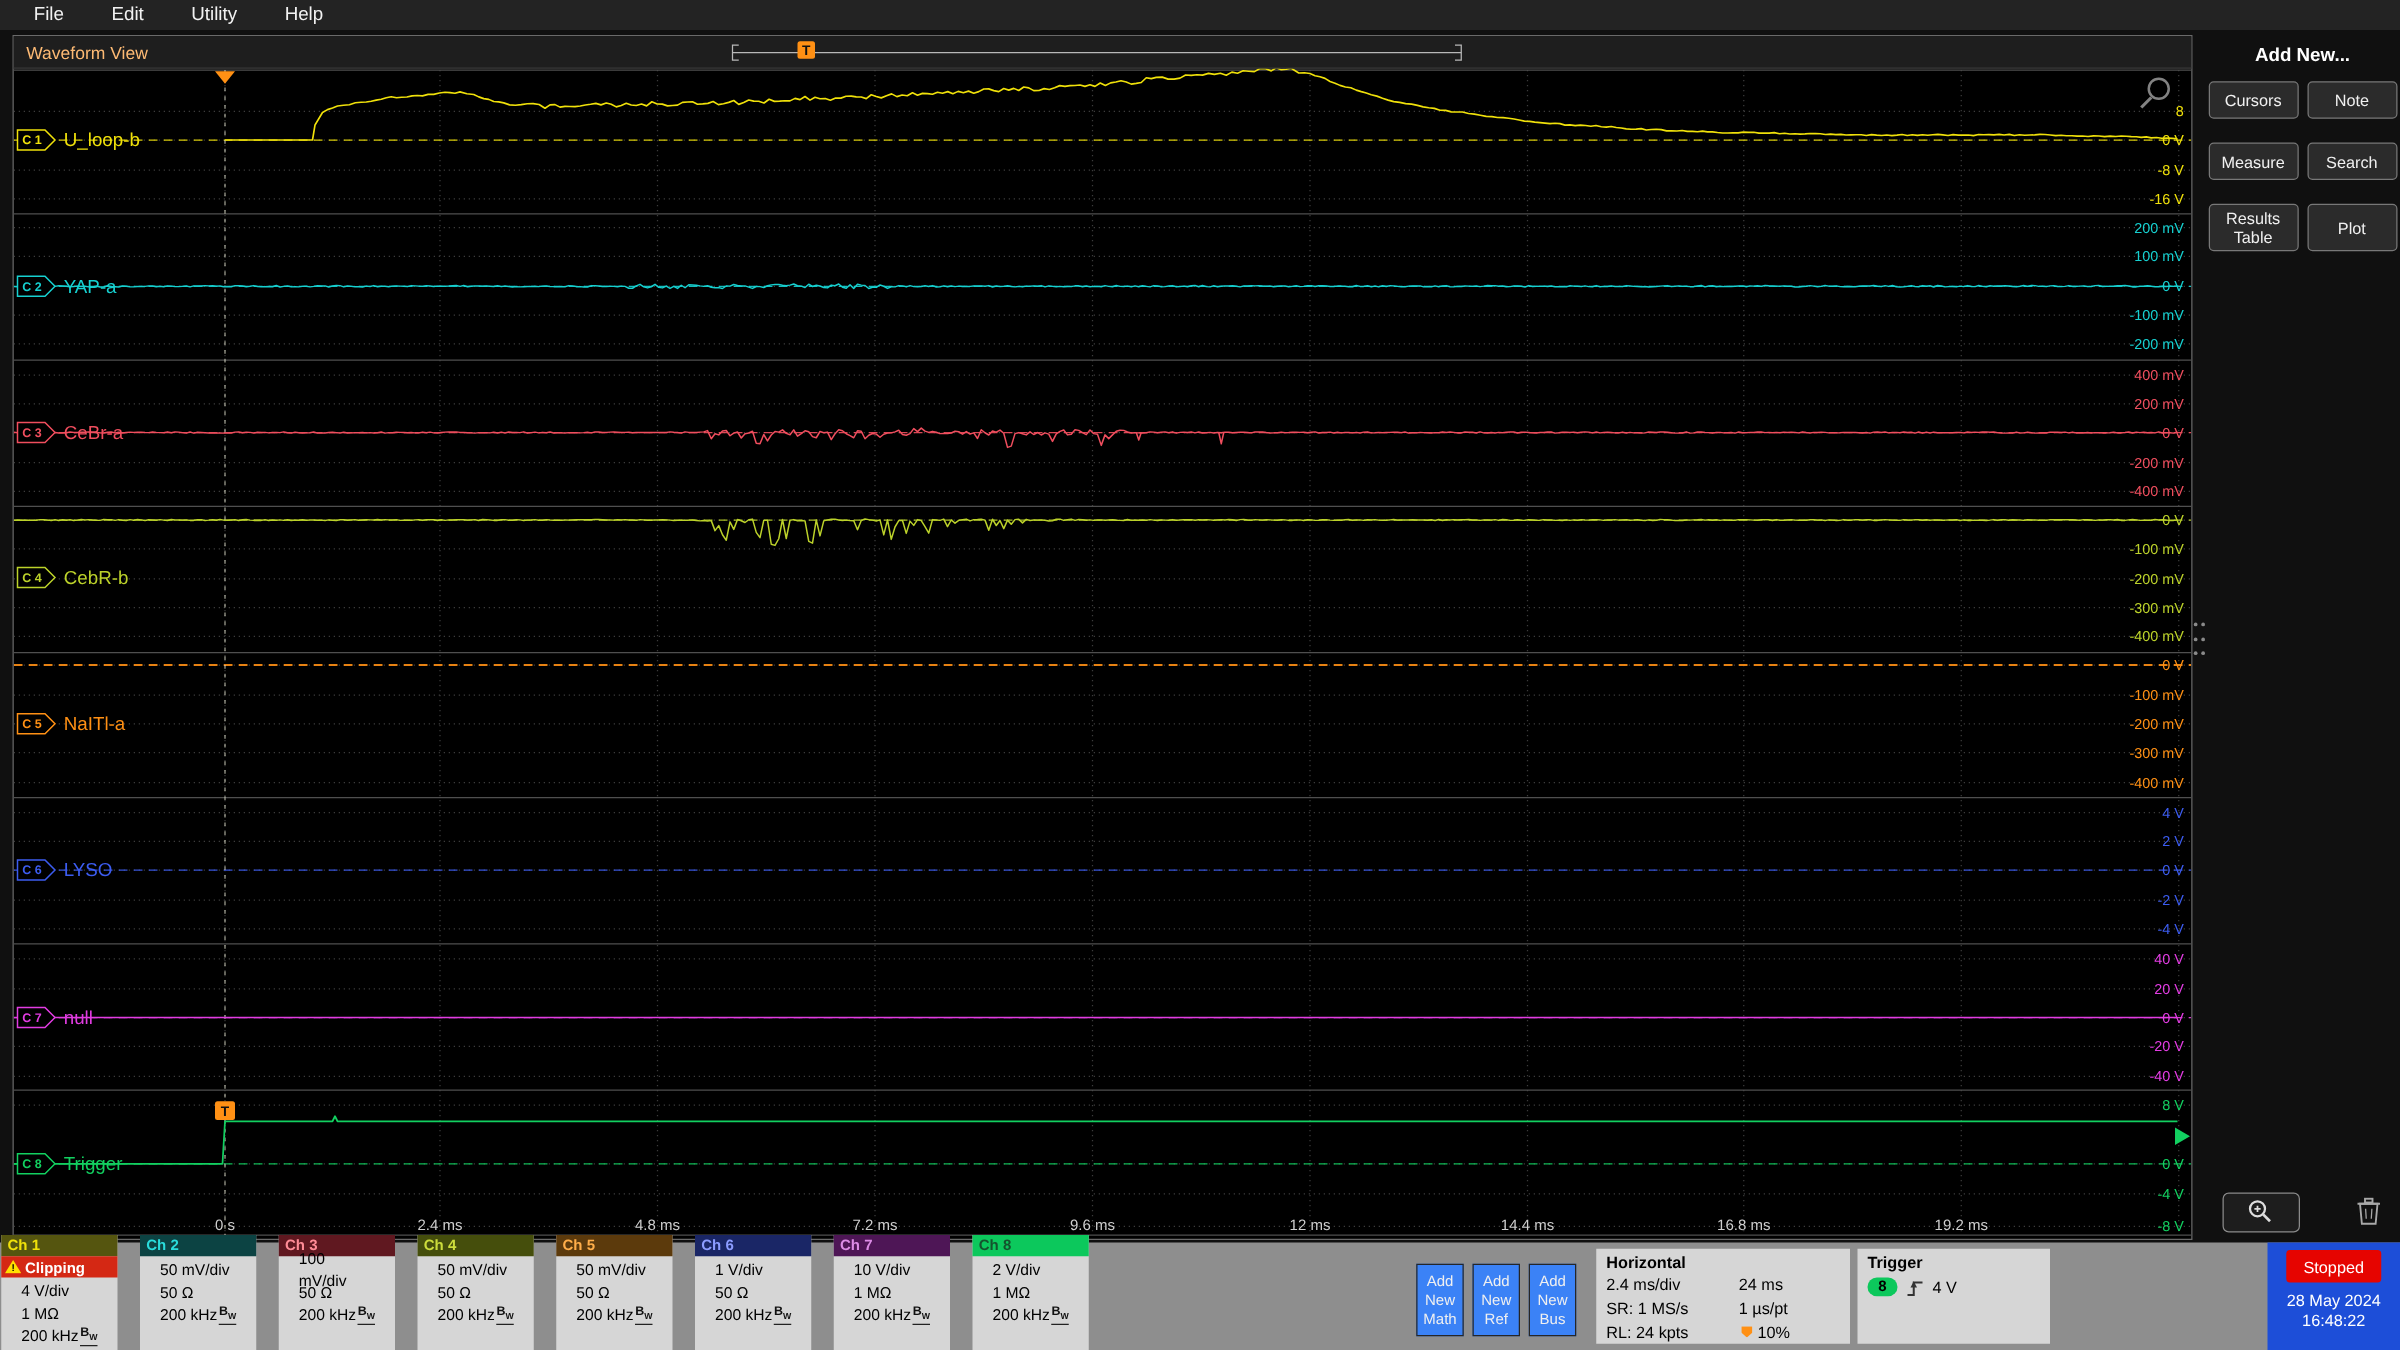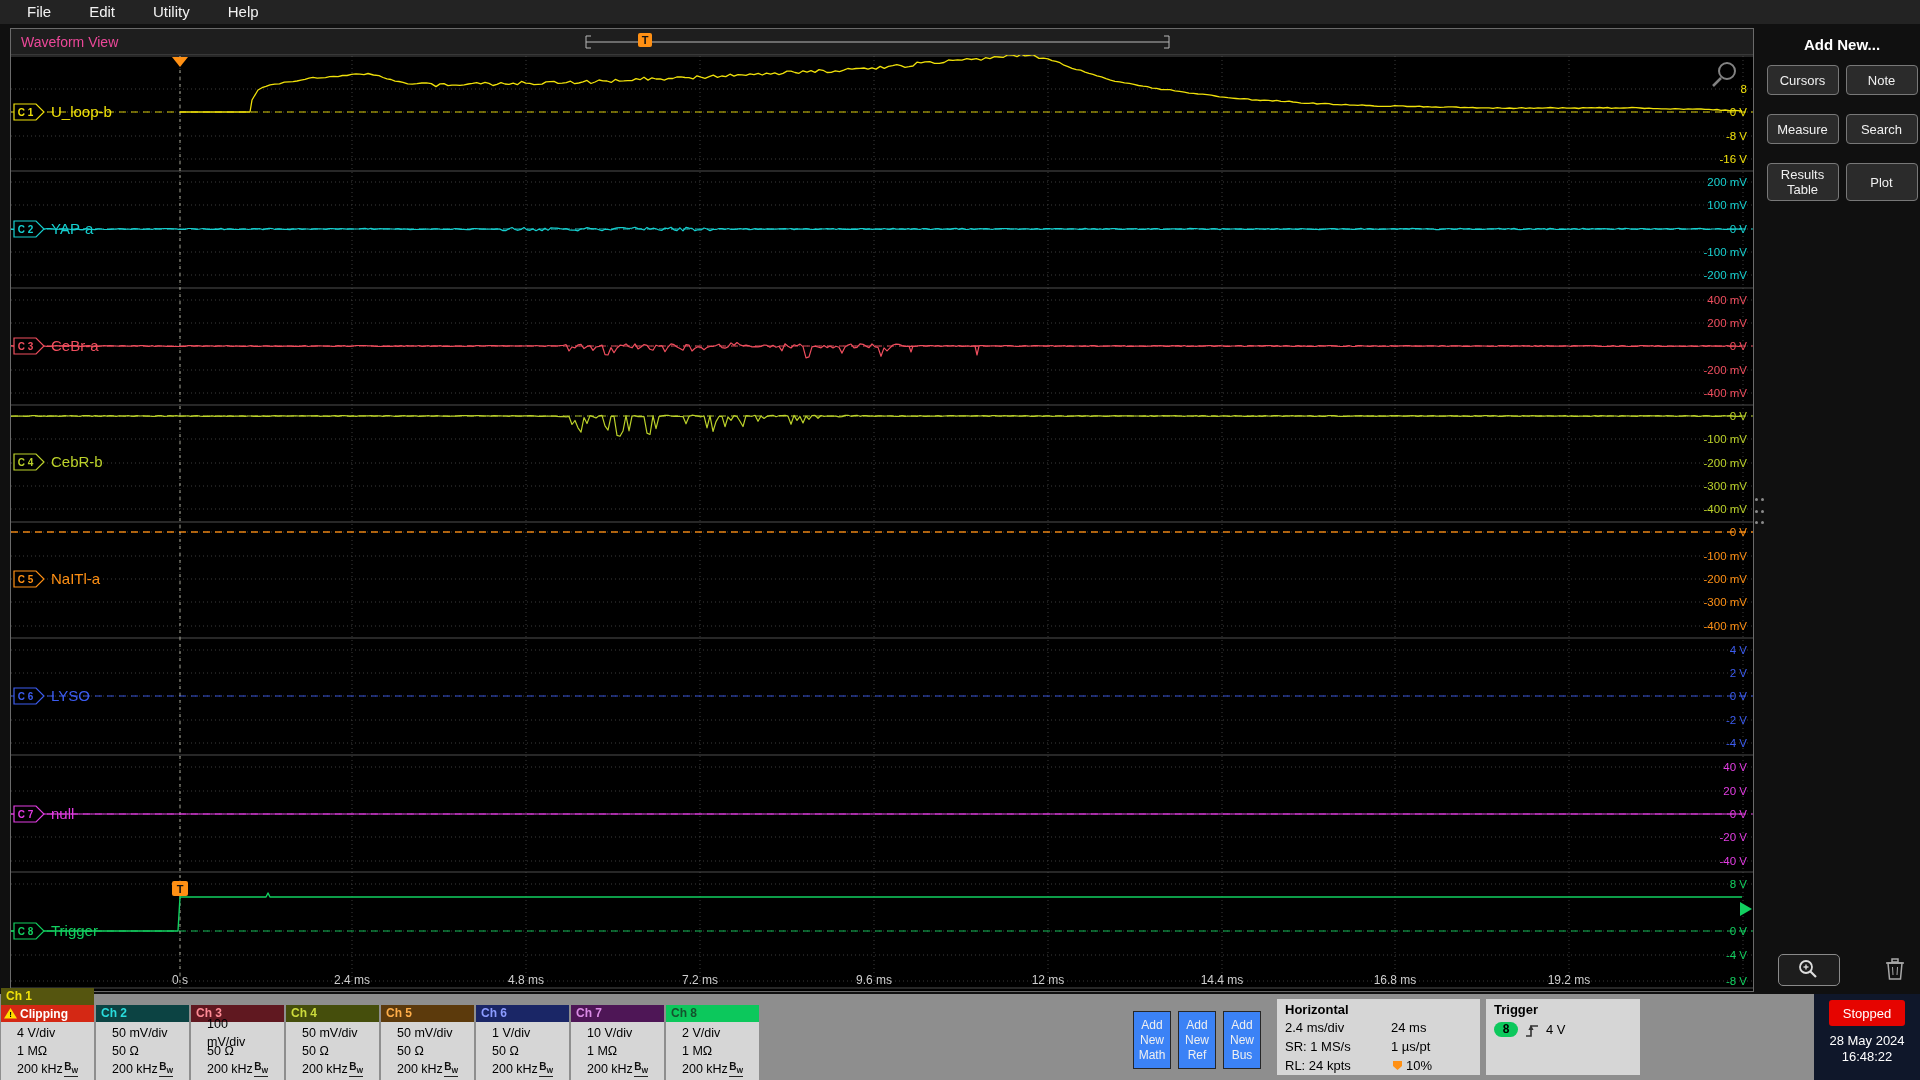--- a/index.html
+++ b/index.html
@@ -7,55 +7,55 @@
   svg{font-family:"Liberation Sans",sans-serif}
 
   
   .menubar{position:absolute;left:0;top:0;width:1920px;height:24px;background:#232323;display:flex;align-items:center;z-index:6}
   .menu-item{padding:0 19px;font-size:15px;color:#f2f2f2;line-height:24px;cursor:default}
   .menu-item:first-child{margin-left:8px}
 
   
   .wave{position:absolute;left:10px;top:28px;width:1744px;height:964px;background:#000;border:1px solid #6a6a6a}
   .wave-title{position:relative;height:26px;background:#1e1e1e;border-bottom:1px solid #383838}
-  .wave-title .label{position:absolute;left:10px;top:0;line-height:26px;font-size:14px;color:#ec4899}
+  .wave-title .label{position:absolute;left:10px;top:0;line-height:26px;font-size:14px;color:#fdba74}
   #ruler-svg{position:absolute;left:0;top:0;width:1742px;height:26px}
   #plot-svg{position:absolute;left:0;top:26px;width:1742px;height:936px;display:block}
 
   
   .right-panel{position:absolute;left:1764px;top:28px;width:156px;height:964px}
   .rp-title{text-align:center;font-size:15px;font-weight:bold;color:#fff;margin:8px 0 12px}
   .rp-grid{display:grid;grid-template-columns:72px 72px;gap:19px 7px;justify-content:center}
   .rp-btn{background:#2b2b2b;border:1px solid #787878;border-radius:4px;color:#f0f0f0;font-size:13px;min-height:30px;padding:3px 2px;text-align:center;display:flex;align-items:center;justify-content:center;font-family:inherit;cursor:pointer}
   .rp-bottom{position:absolute;bottom:6px;left:0;width:100%;display:flex;justify-content:space-between;align-items:center;padding:0 14px}
   .zoom-btn{width:62px;height:32px;background:#1d1d1d;border:1px solid #8a8a8a;border-radius:5px;display:flex;align-items:center;justify-content:center;cursor:pointer}
   .trash-btn{background:none;border:none;cursor:pointer}
   .splitter{position:absolute;left:1754px;top:498px;width:10px;height:26px;display:grid;grid-template-columns:3px 3px;gap:3px;align-content:space-between;justify-content:center}
   .splitter i{width:3px;height:3px;border-radius:50%;background:#8a8a8a}
 
   
   .bottombar{position:absolute;left:0;top:994px;width:1920px;height:86px;background:#8e8e8e}
-  #ch-tiles{position:absolute;left:1px;bottom:0;display:flex;gap:2px;align-items:flex-end}
+  #ch-tiles{position:absolute;left:1px;bottom:0;display:flex;gap:18px;}
   .chtile{width:93px;background:#d6d6d6;cursor:pointer}
   .chhead{height:17px;font-size:12px;font-weight:bold;padding-left:5px;line-height:17px}
   .clip-row{height:17px;background:#d42814;color:#fff;font-size:12px;font-weight:bold;display:flex;align-items:center;gap:3px;padding-left:3px}
   .chbody{padding:2px 0}
   .chrow{height:18px;line-height:18px;font-size:12.5px;color:#000;padding:0 16px;display:flex;align-items:center}
   .bw{margin-left:auto;font-size:10px;font-weight:bold;color:#111;border-bottom:1px solid #222;line-height:10px}
   .bw sub{font-size:7px}
   .add-btn{position:absolute;top:17px;width:38px;height:58px;background:#3b82f6;color:#f0f0f0;font-size:12px;line-height:15px;text-align:center;border:1px solid #262626;display:flex;flex-direction:column;justify-content:center;font-family:inherit;cursor:pointer}
   .panel-tile{position:absolute;top:5px;height:76px;background:#d6d6d6;color:#000;padding:3px 8px;font-size:13px}
   .panel-title{font-weight:bold;font-size:13px;height:16px;line-height:16px}
   .prow{display:flex;height:19px;align-items:center}
   .prow .l{width:106px}
   .trigger-tile .prow{gap:7px;margin-top:2px}
   .trig-badge{display:inline-block;min-width:24px;height:15px;line-height:15px;background:#0cc85c;color:#000;font-size:12px;font-weight:bold;text-align:center;border-radius:8px}
   .acq .l{width:80px}
   .posicon{width:9px;height:9px;background:#ff9014;display:inline-block;margin:0 4px 0 2px;clip-path:polygon(0 0,100% 0,100% 55%,50% 100%,0 55%)}
-  .right-dark{position:absolute;left:1814px;top:0;width:106px;height:86px;background:#0f172a;display:flex;flex-direction:column;align-items:center}
+  .right-dark{position:absolute;left:1814px;top:0;width:106px;height:86px;background:#1d4ed8;display:flex;flex-direction:column;align-items:center}
   .stopped{margin-top:6px;width:76px;height:26px;background:#e60400;color:#fff;font-size:13px;border:none;border-radius:3px;font-family:inherit;cursor:pointer}
   .datetime{color:#fff;font-size:13px;line-height:16px;text-align:center;margin-top:7px}
 </style>
 </head>
 <body>
 
 <div class="menubar">
   <span class="menu-item">File</span>
   <span class="menu-item">Edit</span>
   <span class="menu-item">Utility</span>

